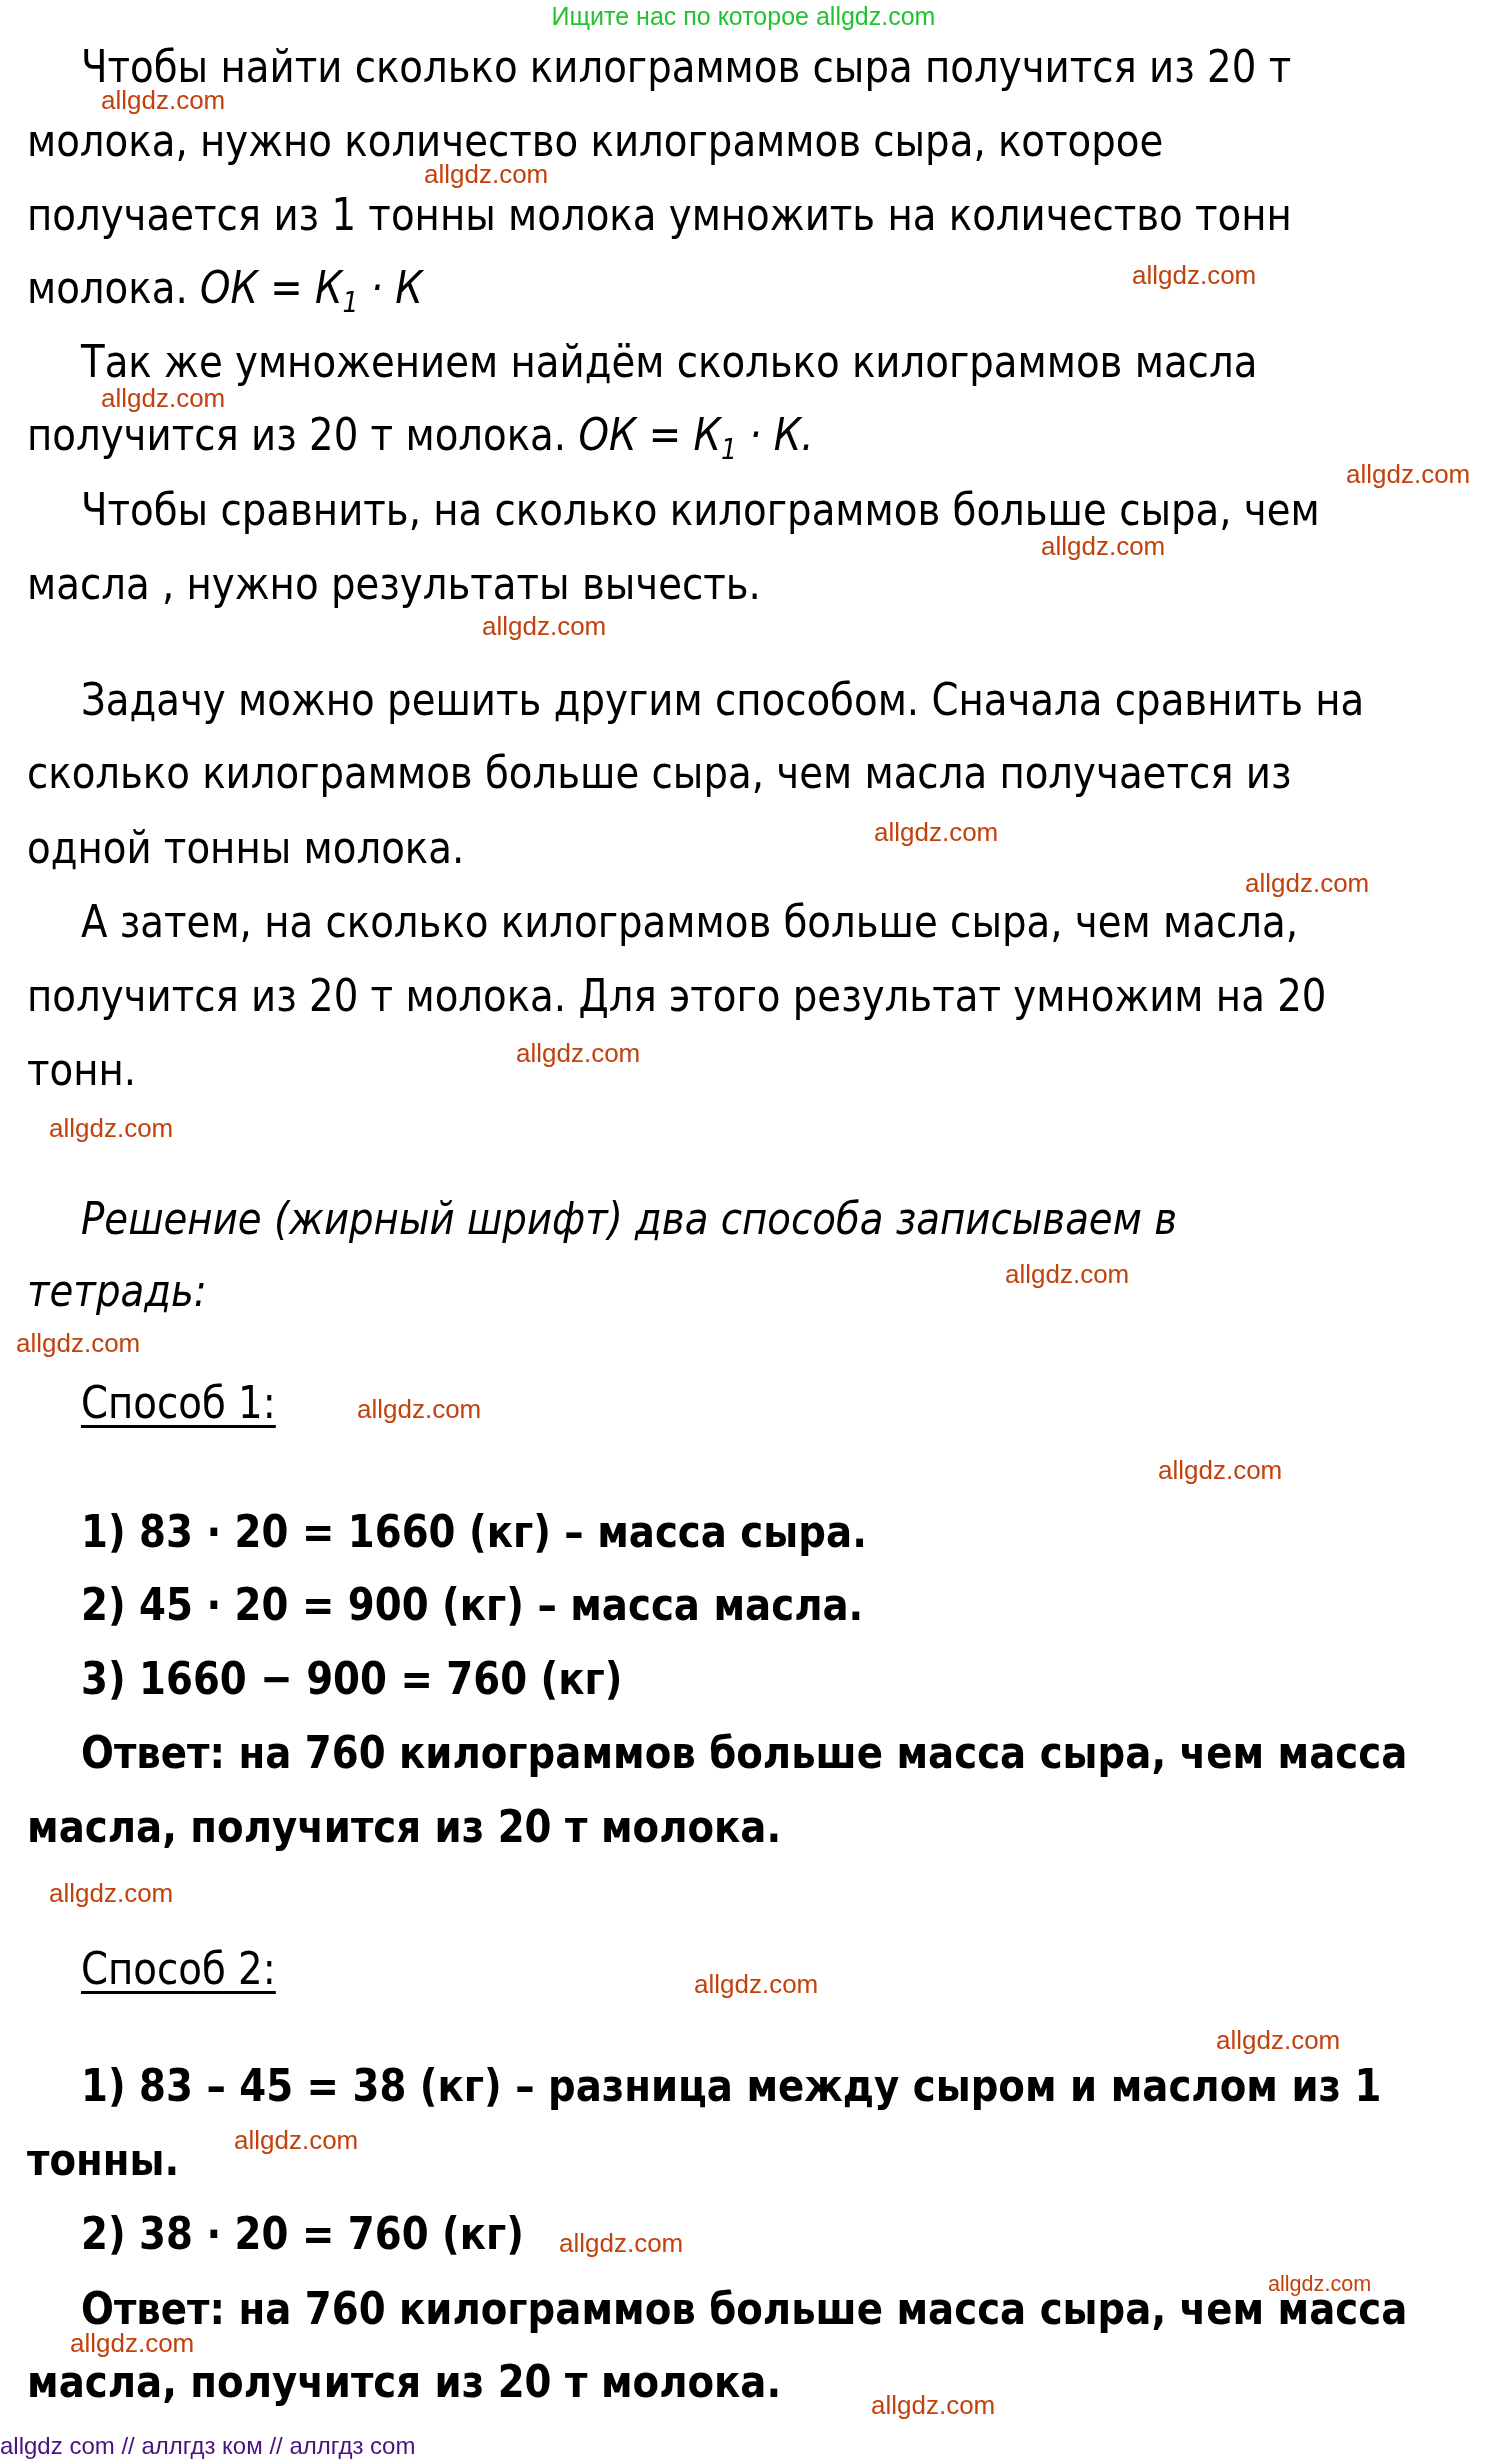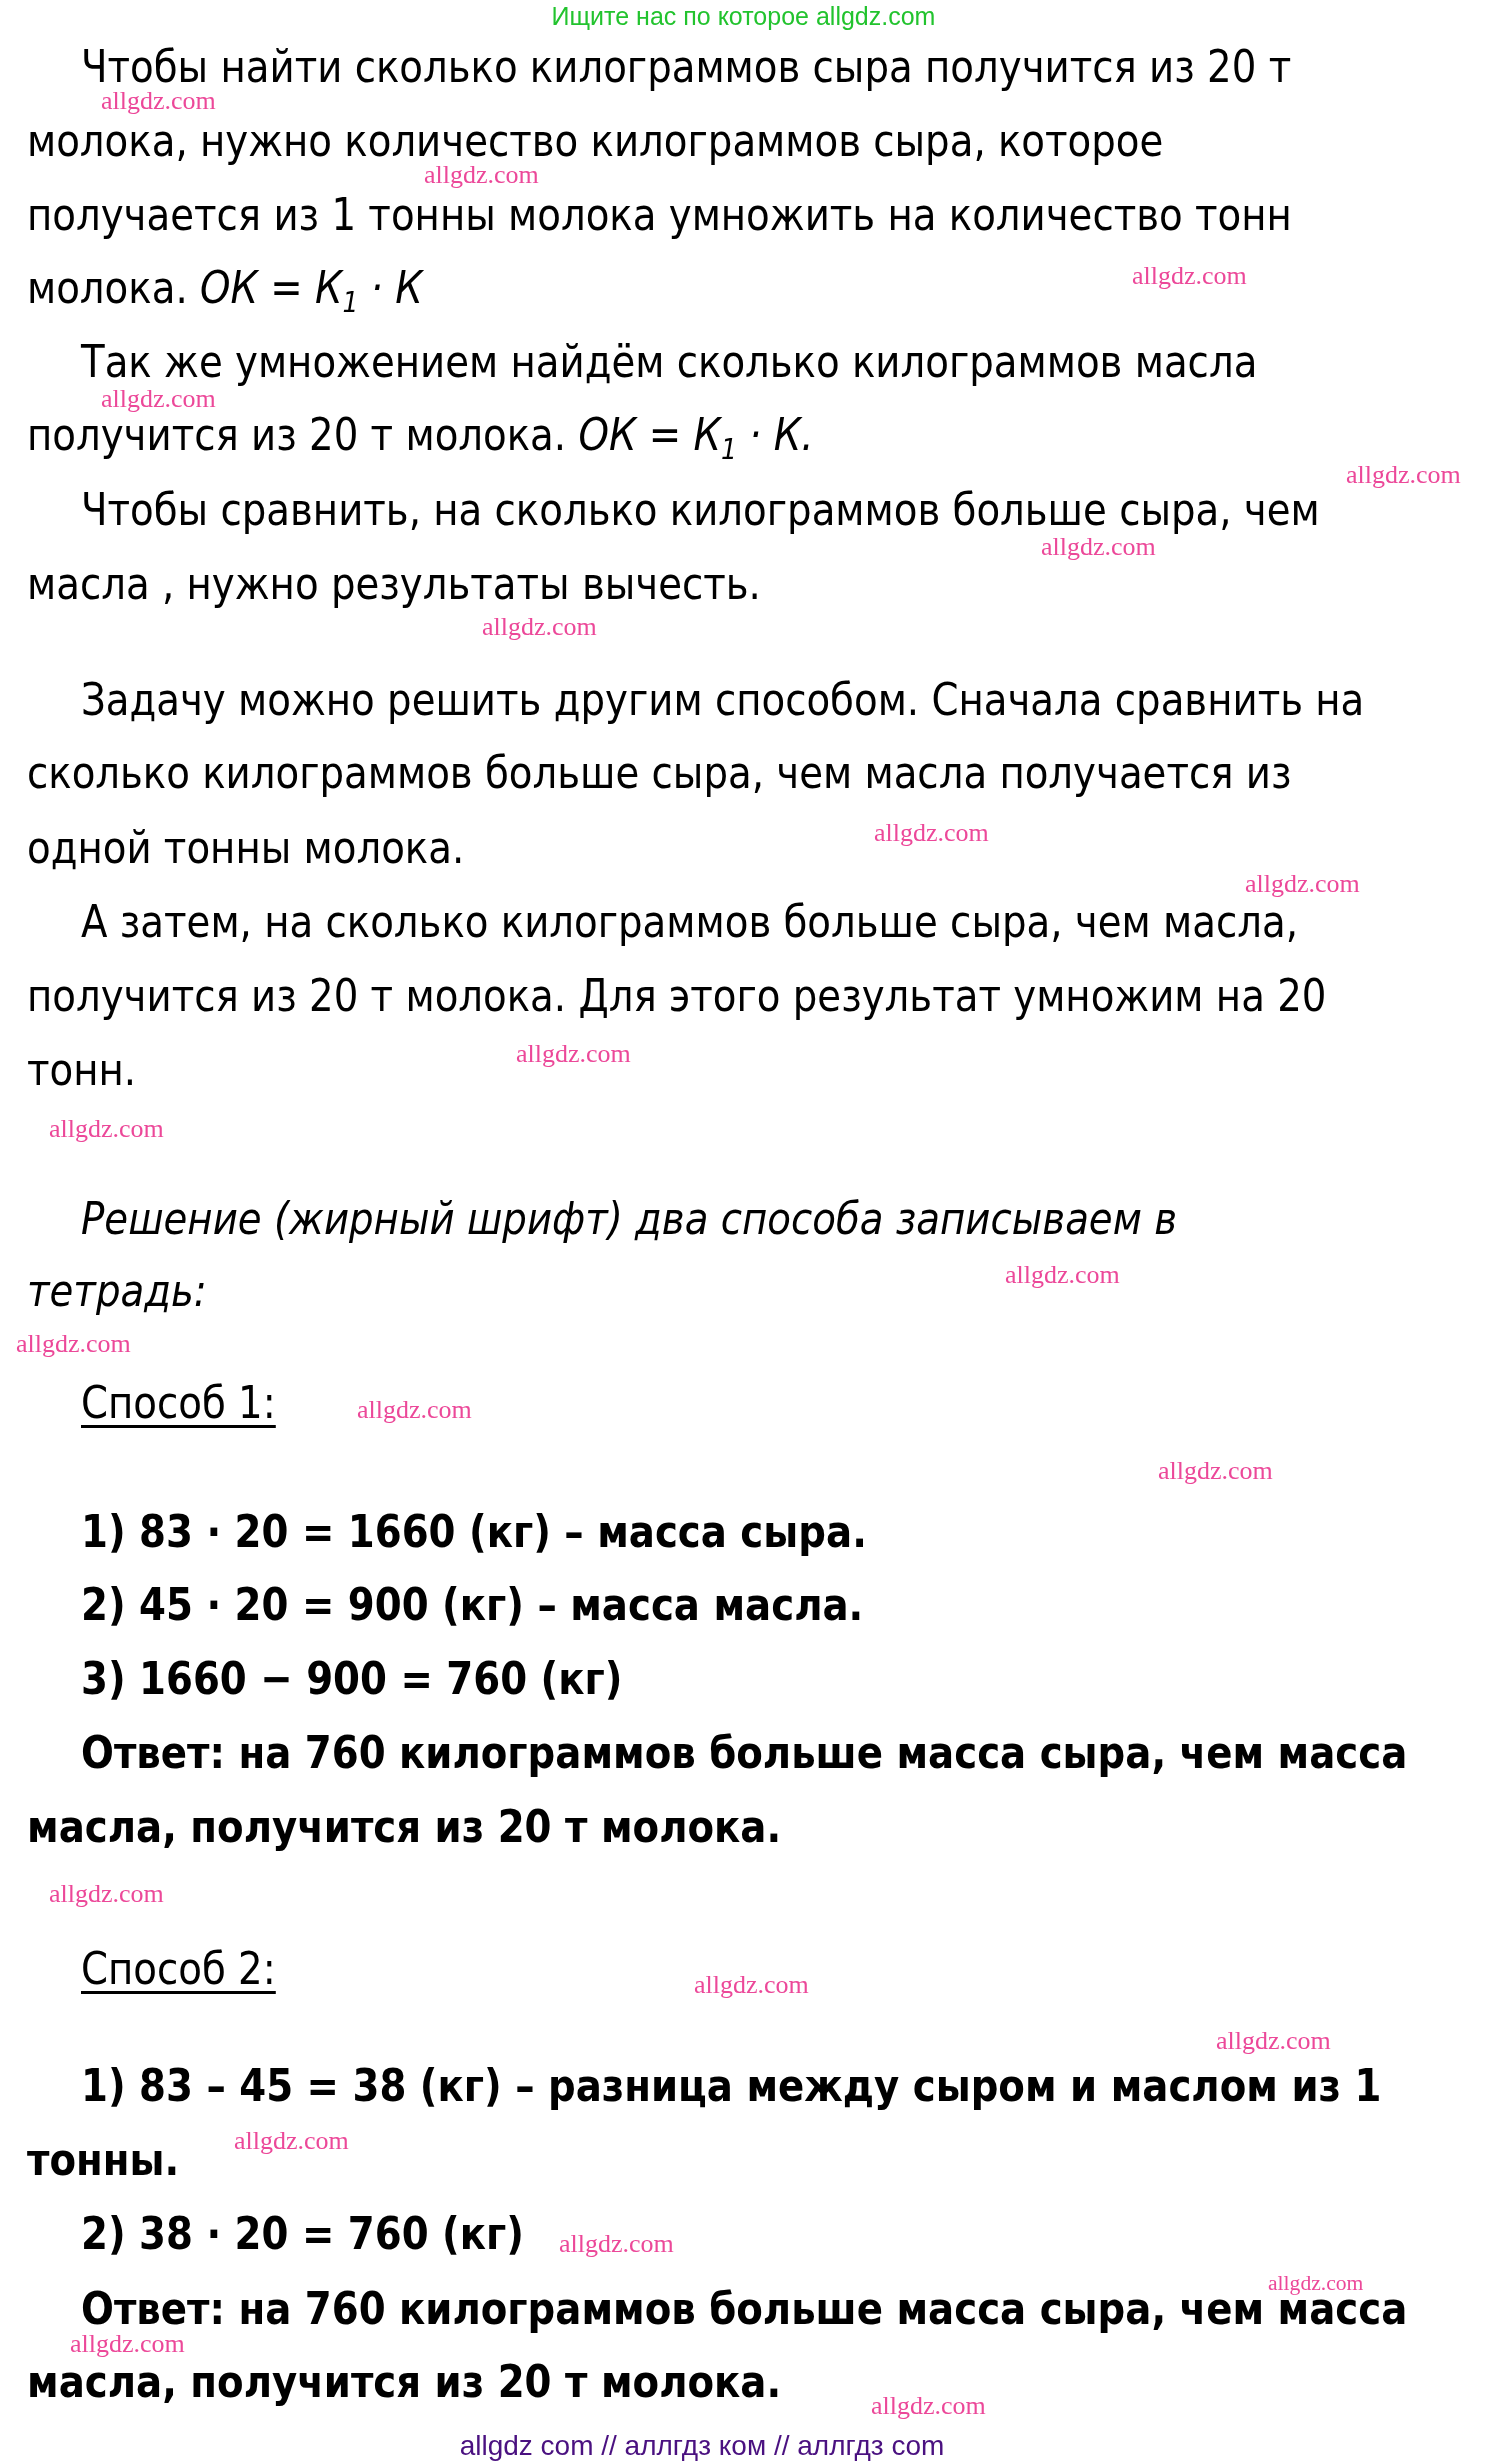--- a/index.html
+++ b/index.html
@@ -2,23 +2,23 @@
 <html style="font-size:14.4px"><head>
 <meta charset="utf-8">
 <style>
   html, body { margin:0; padding:0; background:#ffffff; }
   body { width:1487px; height:2462px; position:relative; overflow:hidden; font-family:"Liberation Sans", sans-serif; color:#000; }
   .line { position:absolute; white-space:nowrap; font-family:"DejaVu Sans", sans-serif; font-size:45px; line-height:54px; transform-origin:left center; }
   .cond { transform:scaleX(0.86); }
   .bold { font-weight:bold; }
   .ital { font-style:italic; }
   .u { text-decoration:underline; text-decoration-thickness:2.7px; text-underline-offset:7.2px; }
-  .wm { position:absolute; white-space:nowrap; font-family:Liberation Serif, serif; font-size:26px; color:#ec4899; line-height:29px; }
+  .wm { position:absolute; white-space:nowrap; font-family:Liberation Sans, sans-serif; font-size:26px; color:#c2410c; line-height:29px; }
   .hdr { position:absolute; left:0; width:1487px; text-align:center; top:0; font-family:"Liberation Sans", sans-serif; font-size:25px; line-height:32px; color:#22c32e; }
-  .ftr { position:absolute; left:0; width:1404px; text-align:center; top:2430px; font-family:"Liberation Sans", sans-serif; font-size:28px; line-height:32px; color:#4a1180; }
+  .ftr { position:absolute; left:0; width:1404px; text-align:left; top:2430px; font-family:"Liberation Sans", sans-serif; font-size:24px; line-height:32px; color:#4a1180; }
   .sub { font-size:29px; vertical-align:-9px; }
 </style>
 </head>
 <body>
 
 <div class="hdr">Ищите нас по которое allgdz.com</div>
 
 <div class="line cond" style="left:81px; top:40px;">Чтобы найти сколько килограммов сыра получится из 20 т</div>
 <div class="line cond" style="left:27px; top:114px;">молока, нужно количество килограммов сыра, которое</div>
 <div class="line cond" style="left:27px; top:188px;">получается из 1  тонны молока умножить на количество тонн</div>

